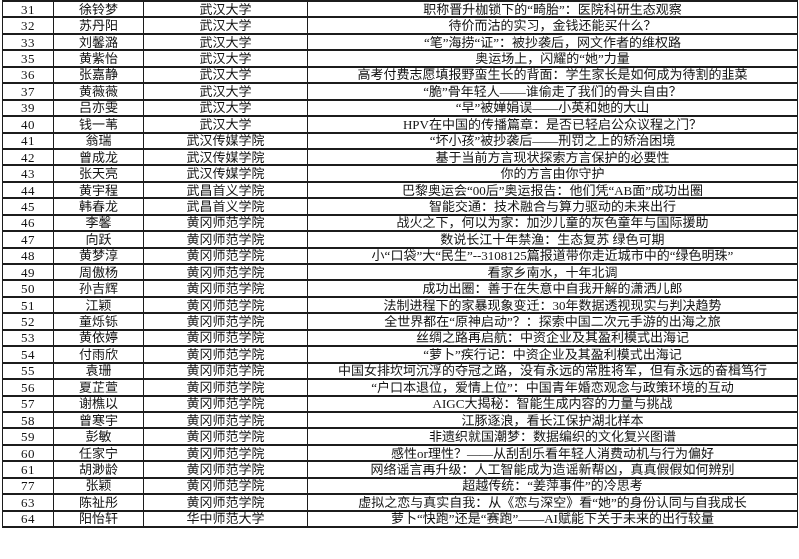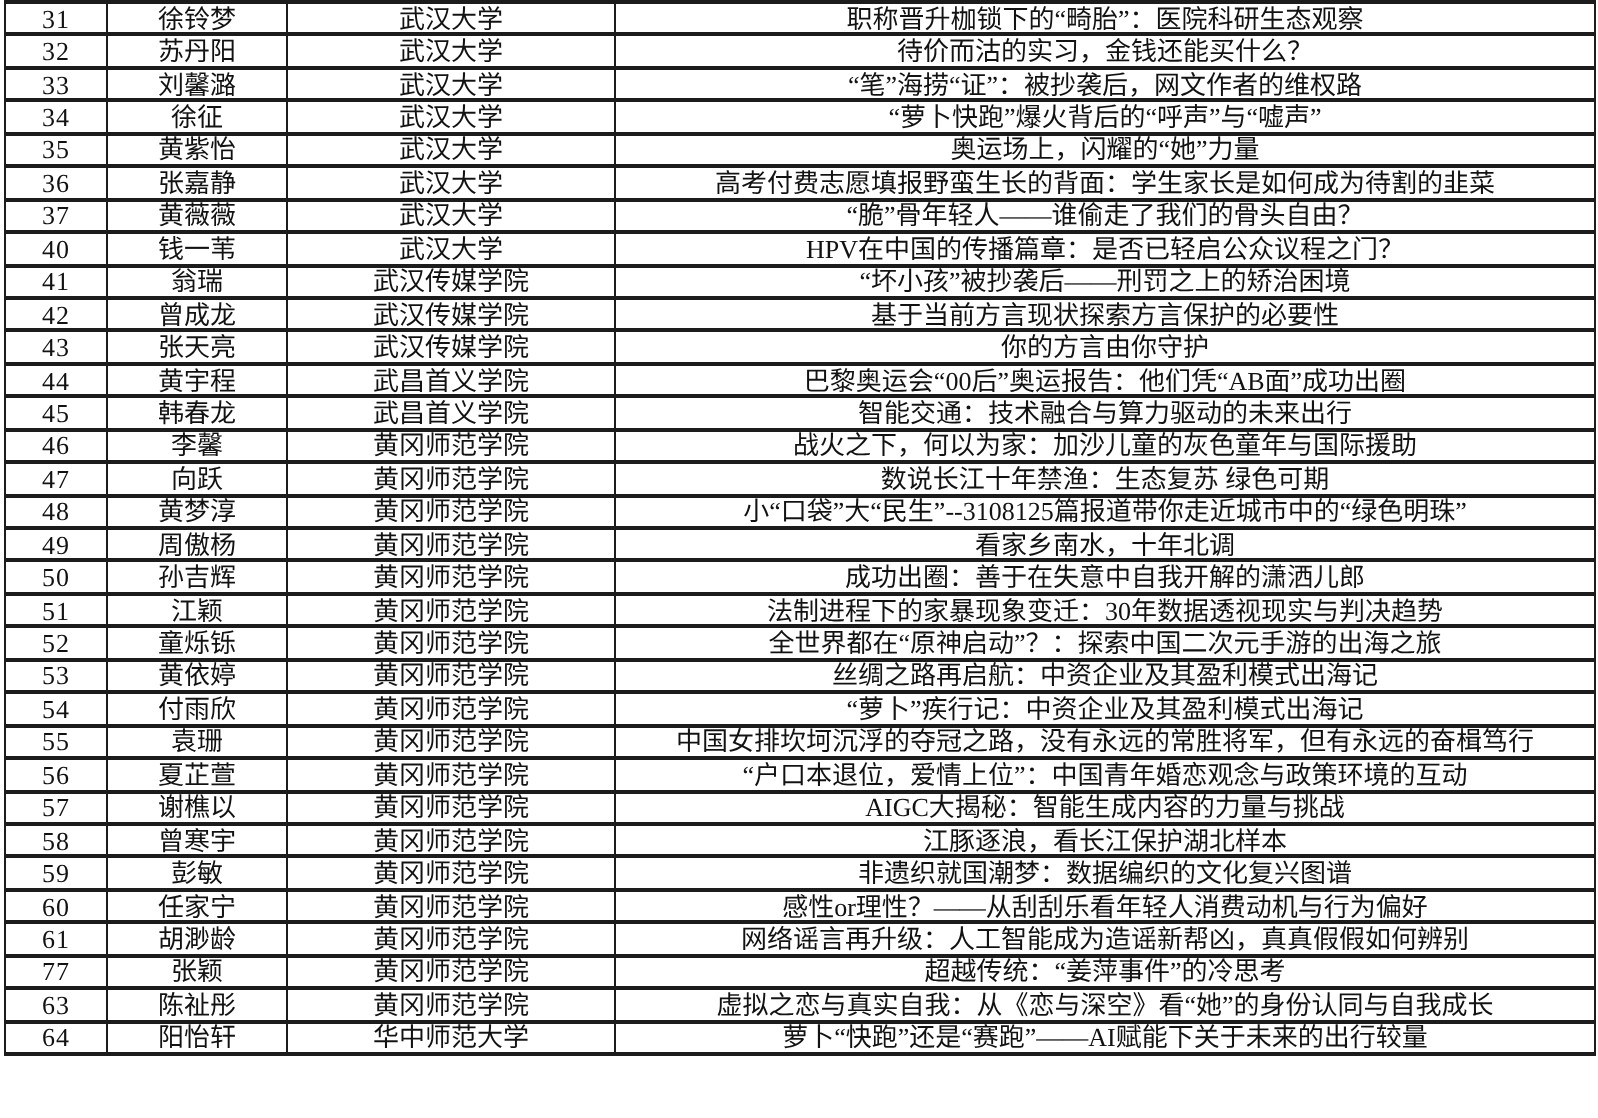--- a/index.html
+++ b/index.html
@@ -54,26 +54,20 @@
     <td class="c-title">待价而沽的实习，金钱还能买什么？</td>
   </tr>
 
   <tr>
     <td class="c-no">33</td>
     <td class="c-name">刘馨潞</td>
     <td class="c-school">武汉大学</td>
     <td class="c-title">“笔”海捞“证”：被抄袭后，网文作者的维权路</td>
   </tr>
 
-  <tr>
-    <td class="c-no">34</td>
-    <td class="c-name">徐征</td>
-    <td class="c-school">武汉大学</td>
-    <td class="c-title">“萝卜快跑”爆火背后的“呼声”与“嘘声”</td>
-  </tr>
 
   <tr>
     <td class="c-no">35</td>
     <td class="c-name">黄紫怡</td>
     <td class="c-school">武汉大学</td>
     <td class="c-title">奥运场上，闪耀的“她”力量</td>
   </tr>
 
   <tr>
     <td class="c-no">36</td>
@@ -83,20 +77,26 @@
   </tr>
 
   <tr>
     <td class="c-no">37</td>
     <td class="c-name">黄薇薇</td>
     <td class="c-school">武汉大学</td>
     <td class="c-title">“脆”骨年轻人——谁偷走了我们的骨头自由？</td>
   </tr>
 
 
+  <tr>
+    <td class="c-no">39</td>
+    <td class="c-name">吕亦雯</td>
+    <td class="c-school">武汉大学</td>
+    <td class="c-title">“早”被婵娟误——小英和她的大山</td>
+  </tr>
 
   <tr>
     <td class="c-no">40</td>
     <td class="c-name">钱一苇</td>
     <td class="c-school">武汉大学</td>
     <td class="c-title">HPV在中国的传播篇章：是否已轻启公众议程之门？</td>
   </tr>
 
   <tr>
     <td class="c-no">41</td>

